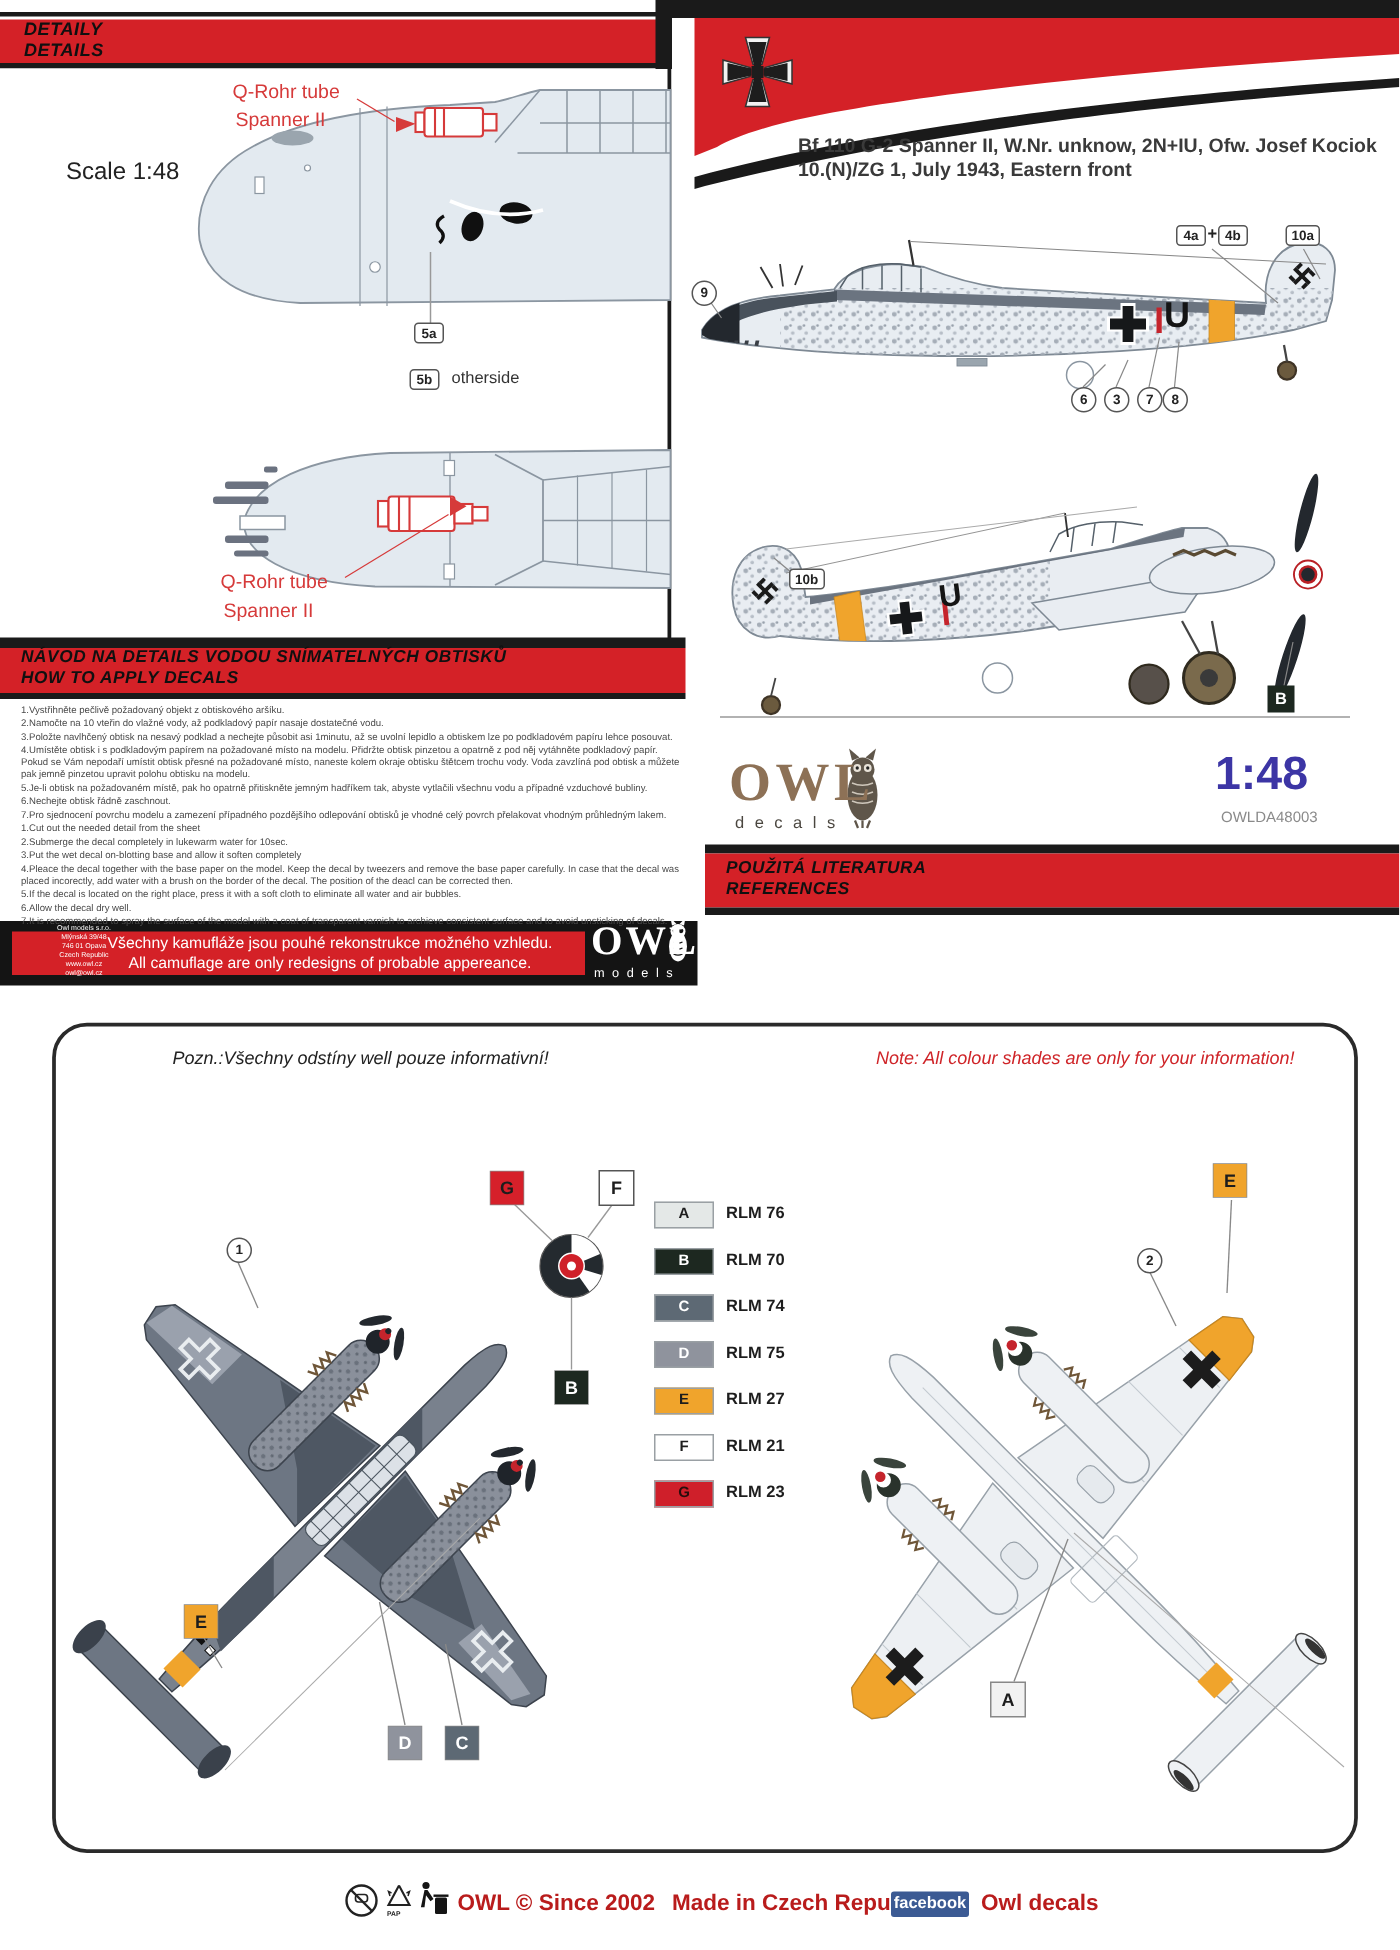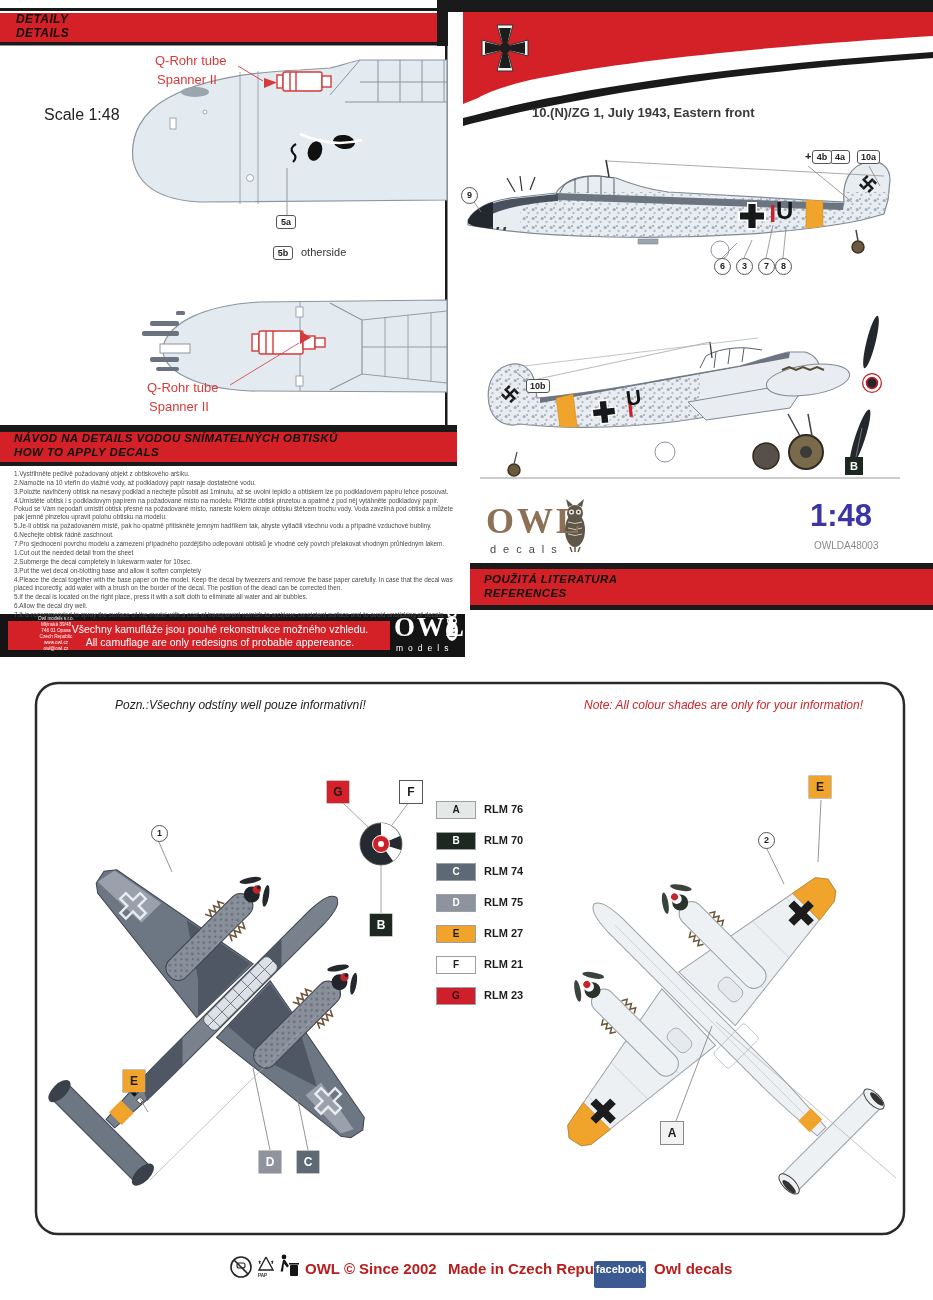--- a/index.html
+++ b/index.html
@@ -421,32 +421,33 @@
 <g fill="#141414">
   <circle cx="284" cy="1257" r="2.4"></circle>
   <path d="M283,1260 l2,0 l4,6 l-2,1.5 l-3,-4 l-1,8 l-2.4,0 Z"></path>
   <rect x="290" y="1265" width="8" height="11" rx="1"></rect>
   <rect x="289" y="1263" width="10" height="1.6"></rect>
 </g>
 </svg>
 
 <div class="txt band-hd" style="left:16px;top:13px;">DETAILY</div>
 <div class="txt band-hd" style="left:16px;top:27px;">DETAILS</div>
+<div class="txt title-ln" style="left:532px;top:89px;">Bf 110 G-2 Spanner II, W.Nr. unknow, 2N+IU, Ofw. Josef Kociok</div>
 <div class="txt title-ln" style="left:532px;top:105px;">10.(N)/ZG 1, July 1943, Eastern front</div>
 
 <div class="txt" style="left:44px;top:106px;font-size:16px;color:#222;">Scale 1:48</div>
 <div class="txt red-label" style="left:155px;top:53px;">Q-Rohr tube</div>
 <div class="txt red-label" style="left:157px;top:72px;">Spanner II</div>
 <div class="txt callout-box" style="left:276px;top:215px;">5a</div>
 <div class="txt callout-box" style="left:273px;top:246px;">5b</div>
 <div class="txt" style="left:301px;top:246px;font-size:11px;color:#333;">otherside</div>
 <div class="txt red-label" style="left:147px;top:380px;">Q-Rohr tube</div>
 <div class="txt red-label" style="left:149px;top:399px;">Spanner II</div>
 
-<div class="txt callout-box" style="left:784px;top:150px;margin-left:46px;">4a</div>
+<div class="txt callout-box" style="left:784px;top:150px;">4a</div>
 <div class="txt" style="left:805px;top:150px;font-size:11px;font-weight:bold;color:#222;">+</div>
 <div class="txt callout-box" style="left:812px;top:150px;">4b</div>
 <div class="txt callout-box" style="left:857px;top:150px;">10a</div>
 <div class="txt callout-circle" style="left:461px;top:187px;">9</div>
 <div class="txt callout-circle" style="left:714px;top:258px;">6</div>
 <div class="txt callout-circle" style="left:736px;top:258px;">3</div>
 <div class="txt callout-circle" style="left:758px;top:258px;">7</div>
 <div class="txt callout-circle" style="left:775px;top:258px;">8</div>
 <div class="txt" style="left:776px;top:197px;font-size:24px;font-weight:bold;color:#141414;">U</div>
 
@@ -521,16 +522,16 @@
 <div class="txt sq" style="left:123px;top:1070px;background:#f0a42c;color:#1d1d1d;">E</div>
 <div class="txt sq" style="left:259px;top:1151px;background:#8f939d;color:#fff;">D</div>
 <div class="txt sq" style="left:297px;top:1151px;background:#5d6974;color:#fff;">C</div>
 <div class="txt sq" style="left:809px;top:776px;background:#f0a42c;color:#1d1d1d;">E</div>
 <div class="txt callout-circle" style="left:758px;top:832px;">2</div>
 <div class="txt sq" style="left:661px;top:1122px;background:#f2f2f2;color:#1d1d1d;box-shadow:0 0 0 1px #888;">A</div>
 
 <div class="txt" style="left:258px;top:1273px;font-size:4.5px;font-weight:bold;color:#222;">PAP</div>
 <div class="txt foot" style="left:305px;top:1260px;">OWL © Since  2002</div>
 <div class="txt foot" style="left:448px;top:1260px;">Made in Czech Republic</div>
-<div class="txt" style="left:594px;top:1261px;width:52px;height:27px;background:#3b5a93;border-radius:2px;color:#fff;font-size:11px;font-weight:bold;text-align:center;line-height:17px;">facebook</div>
+<div class="txt" style="left:594px;top:1261px;width:52px;height:17px;background:#3b5a93;border-radius:2px;color:#fff;font-size:11px;font-weight:bold;text-align:center;line-height:17px;">facebook</div>
 <div class="txt foot" style="left:654px;top:1260px;">Owl decals</div>
 
 </div>
 
 </body></html>

